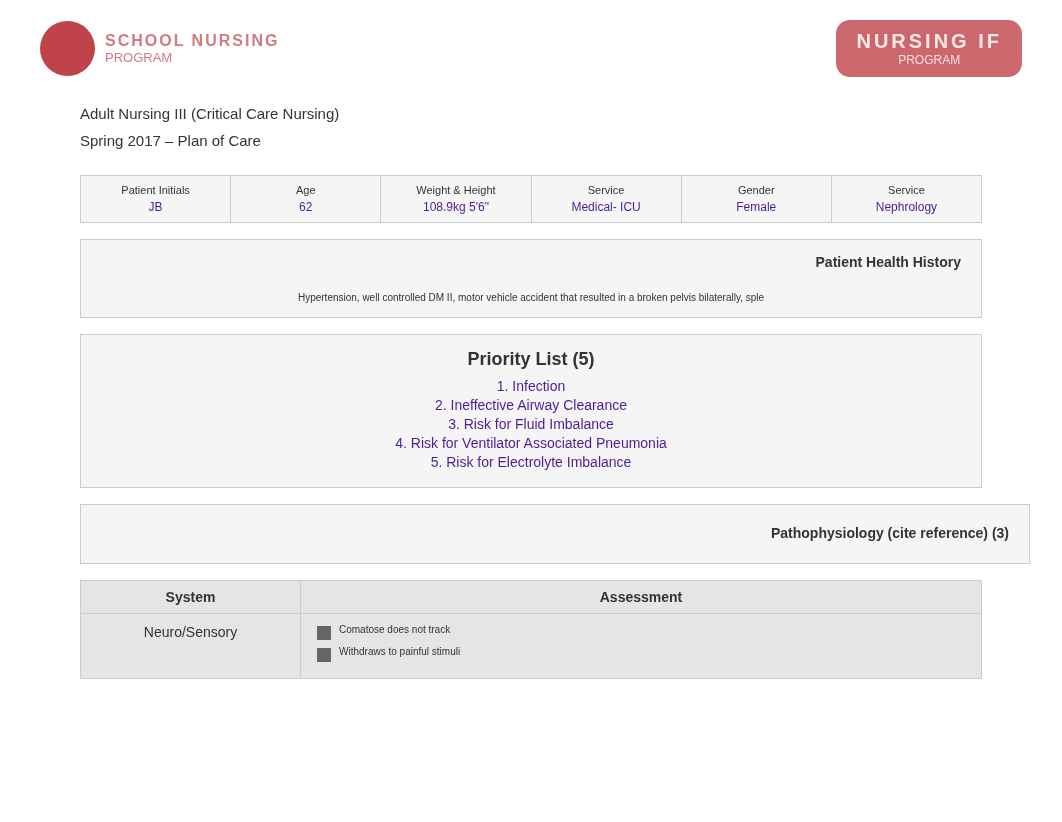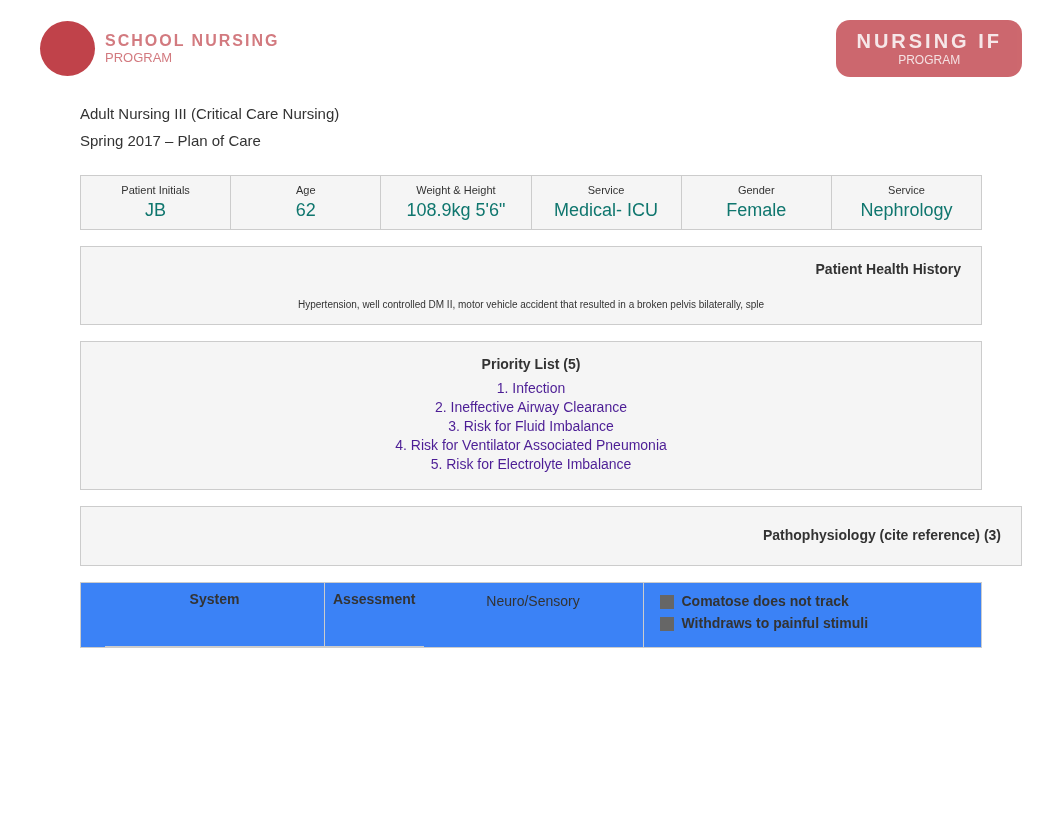--- a/index.html
+++ b/index.html
@@ -111,22 +111,22 @@
 
     .patient-info-label {
       font-size: 11px;
       font-weight: normal;
       color: #333;
       display: block;
       margin-bottom: 4px;
     }
 
     .patient-info-value {
-      font-size: 18px;
-      color: #0f766e;
+      font-size: 12px;
+      color: #4c1d95;
       display: block;
     }
 
     .section-box {
       margin: 16px 80px 0 80px;
       background: #f5f5f5;
       border: 1px solid #ccc;
       padding: 14px 20px;
     }
 
@@ -146,53 +146,53 @@
 
     .priority-box {
       margin: 16px 80px 0 80px;
       background: #f5f5f5;
       border: 1px solid #ccc;
       padding: 14px 20px;
       text-align: center;
     }
 
     .priority-title {
-      font-size: 14px;
+      font-size: 18px;
       font-weight: bold;
       color: #333;
       margin-bottom: 8px;
     }
 
     .priority-item {
       font-size: 14px;
       color: #4c1d95;
       margin-bottom: 3px;
     }
 
     .patho-box {
-      margin: 16px 40px 0 80px;
+      margin: 16px 32px 0 80px;
       background: #f5f5f5;
       border: 1px solid #ccc;
       padding: 20px 20px;
       min-height: 60px;
     }
 
     .patho-title {
       font-size: 14px;
       font-weight: bold;
       color: #333;
       text-align: right;
     }
 
     .assessment-table {
       margin: 16px 80px 0 80px;
       border: 1px solid #ccc;
-      background: #3b82f6;
-      display: flex;
-      padding-left: 24px;
+      background: #e5e5e5;
+      display: flex;
+      flex-direction: column;
     }
 
     .assessment-header-row {
       display: flex;
       border-bottom: 1px solid #ccc;
     }
 
     .assessment-header-system {
       width: 220px;
       text-align: center;
@@ -221,23 +221,22 @@
       text-align: center;
       padding: 10px 8px;
       font-size: 14px;
       color: #333;
       border-right: 1px solid #ccc;
     }
 
     .assessment-detail-cell {
       flex: 1;
       padding: 10px 16px;
-      font-size: 14px;
-      color: #333;
-      font-weight: bold;
+      font-size: 10px;
+      color: #333;
     }
 
     .assessment-item {
       display: flex;
       align-items: flex-start;
       margin-bottom: 6px;
       gap: 8px;
     }
 
     .bullet-square {

